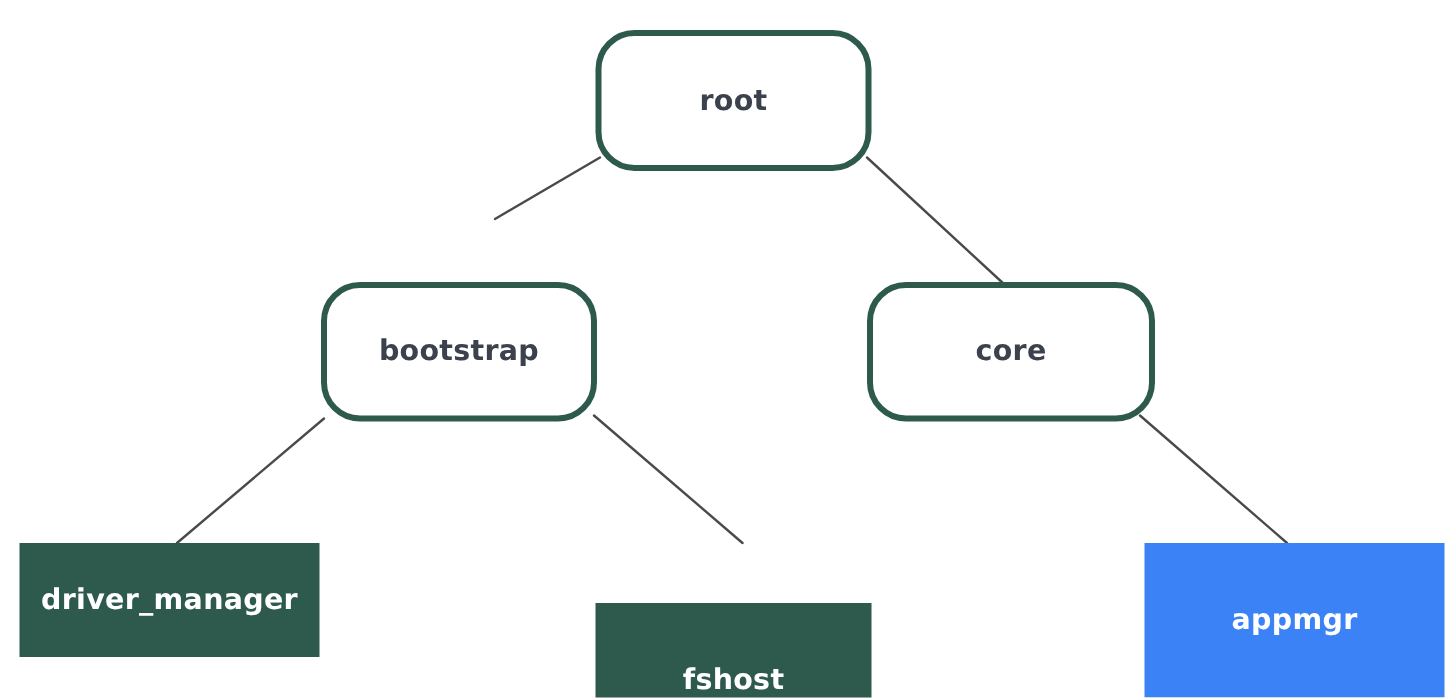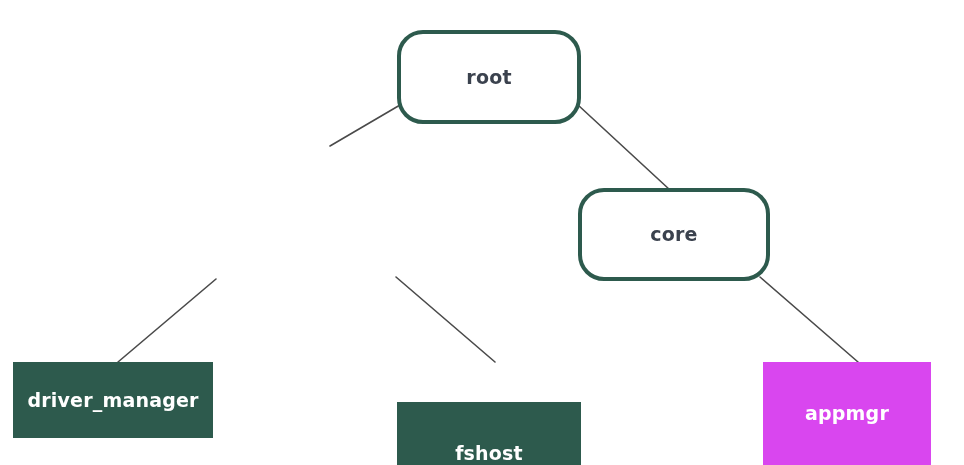--- a/index.html
+++ b/index.html
@@ -67,34 +67,37 @@
   <svg id="edge-layer" viewBox="0 0 964 465" width="964" height="465" xmlns="http://www.w3.org/2000/svg">
     <g id="edges-group">
         <line x1="400" y1="105" x2="330" y2="146" stroke="#4a4a4a" stroke-width="1.6" stroke-linecap="round"></line>
         <line x1="578" y1="105" x2="670" y2="190" stroke="#4a4a4a" stroke-width="1.6" stroke-linecap="round"></line>
         <line x1="216" y1="279" x2="118" y2="362" stroke="#4a4a4a" stroke-width="1.6" stroke-linecap="round"></line>
         <line x1="396" y1="277" x2="495" y2="362" stroke="#4a4a4a" stroke-width="1.6" stroke-linecap="round"></line>
         <line x1="760" y1="277" x2="858" y2="362" stroke="#4a4a4a" stroke-width="1.6" stroke-linecap="round"></line>
       </g>
   </svg>
 
-  <div class="node node-rounded" id="node-root" style="left: 397px; top: 30px; width: 184px; height: 94px; border-color: rgb(45, 90, 77);">
+  <div class="node node-rounded" id="node-root" style="left: 397px; top: 20px; width: 184px; height: 94px; border-color: rgb(45, 90, 77);">
     <span class="node-label">root</span>
   </div>
 
+  <div class="node node-rounded" id="node-bootstrap" style="left: 214px; top: 188px; width: 184px; height: 93px; border-color: rgb(45, 90, 77);">
+    <span class="node-label">bootstrap</span>
+  </div>
 
   <div class="node node-rounded" id="node-core" style="left: 578px; top: 188px; width: 192px; height: 93px; border-color: rgb(45, 90, 77);">
     <span class="node-label">core</span>
   </div>
 
   <div class="node node-filled" id="node-driver_manager" style="left: 13px; top: 362px; width: 200px; height: 76px; background: rgb(45, 90, 77);">
     <span class="node-label">driver_manager</span>
   </div>
 
   <div class="node node-filled" id="node-fshost" style="left: 397px; top: 362px; width: 184px; height: 103px; background: rgb(45, 90, 77); margin-top: 40px;">
     <span class="node-label">fshost</span>
   </div>
 
-  <div class="node node-filled" id="node-appmgr" style="left: 763px; top: 362px; width: 168px; height: 103px; background: #d946ef;">
+  <div class="node node-filled" id="node-appmgr" style="left: 763px; top: 362px; width: 200px; height: 103px; background: #3b82f6;">
     <span class="node-label">appmgr</span>
   </div>
 
 </div>
 
 </body></html>

